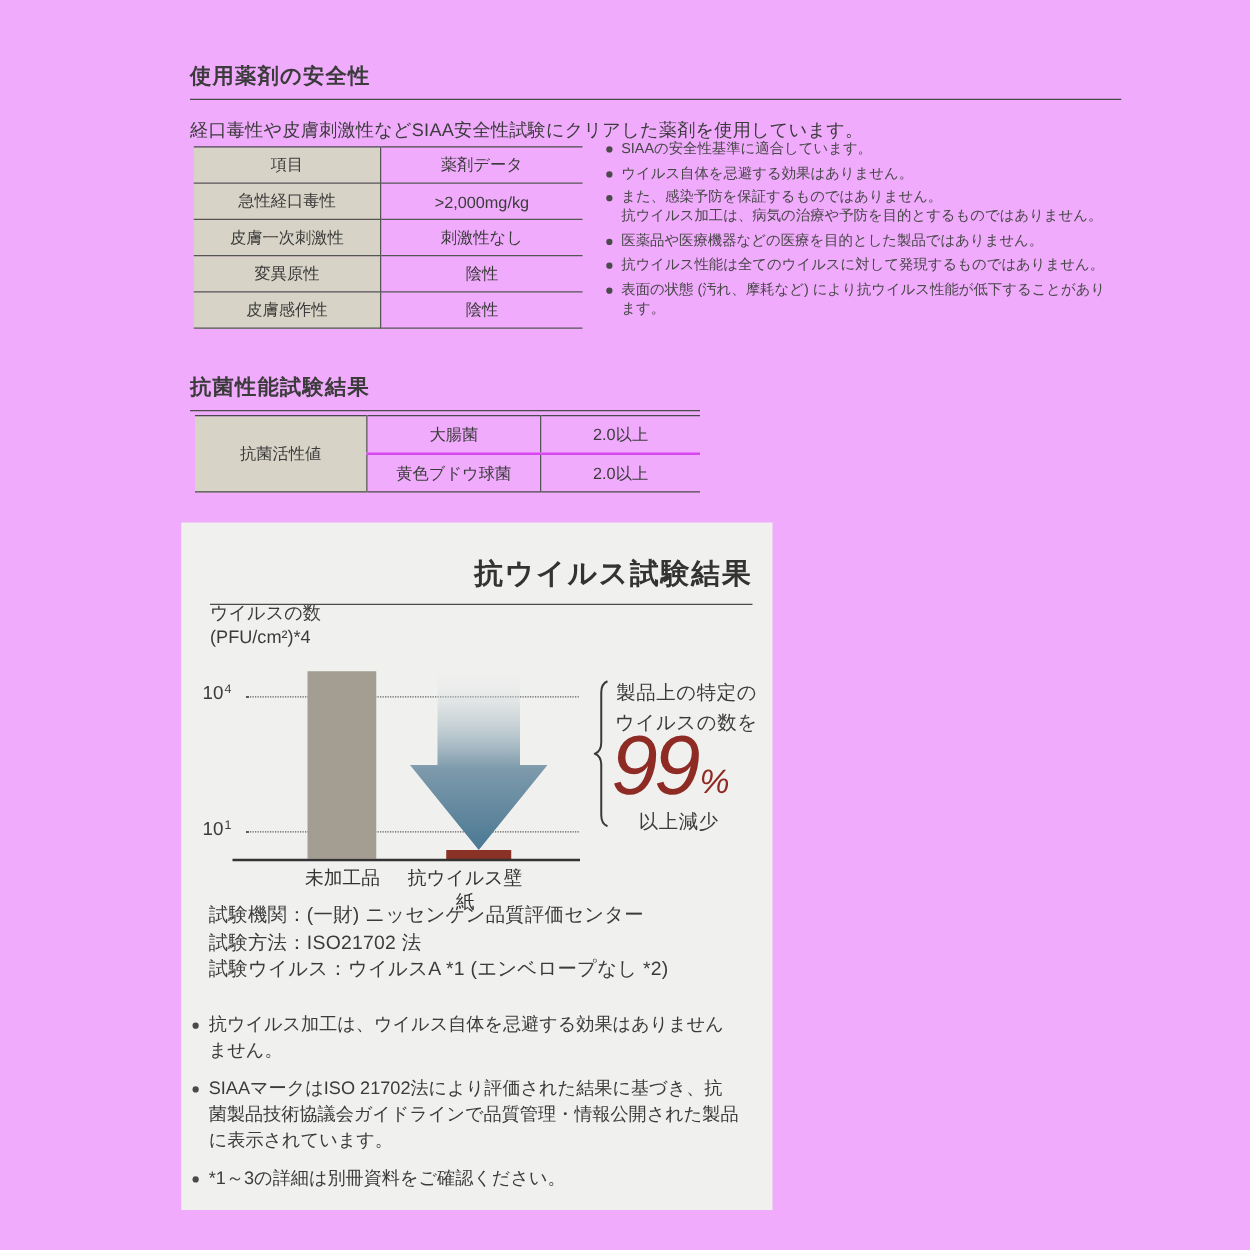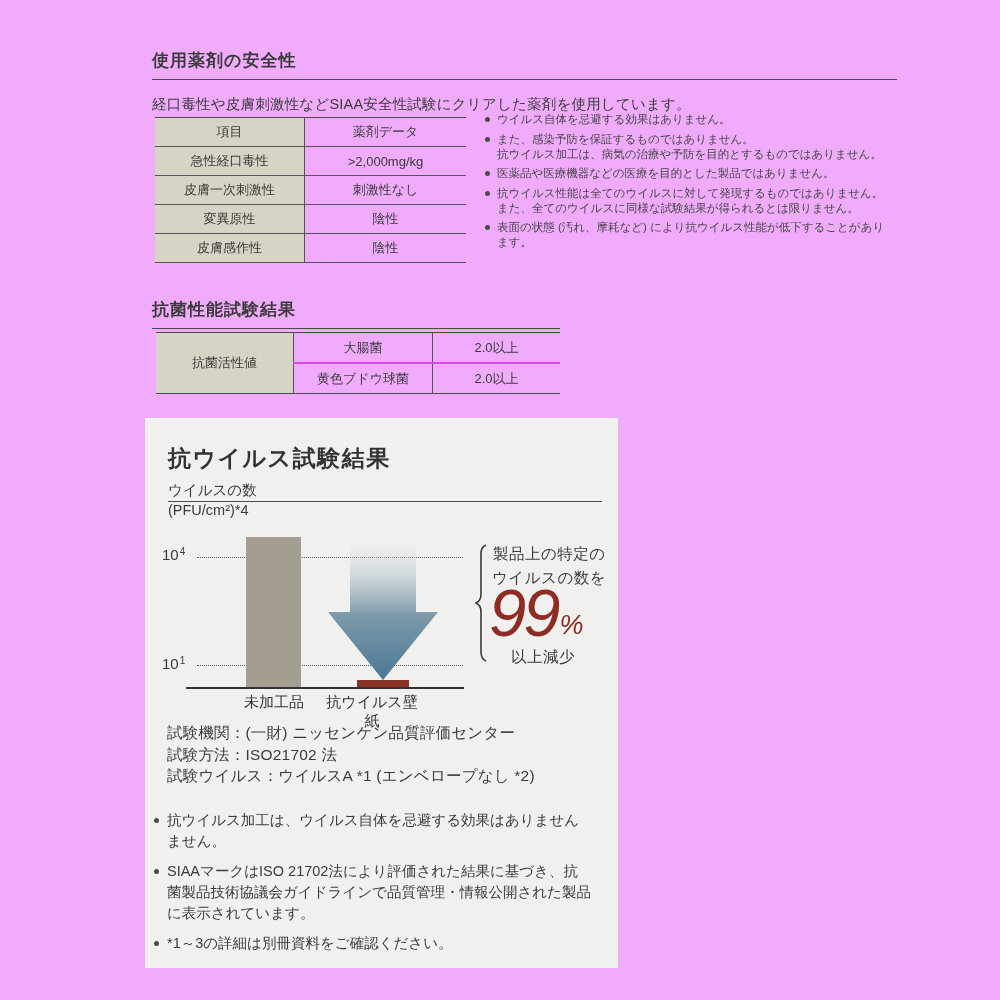--- a/index.html
+++ b/index.html
@@ -31,21 +31,21 @@
   #t2{position:absolute;left:156px;top:332px;width:404px;border-collapse:collapse;
       border-top:1.2px solid #4a4a4a;border-bottom:1.2px solid #4a4a4a;font-size:13px;}
   #t2 td{height:27px;text-align:center;vertical-align:middle;}
   #t2 td.lbl{background:#d7d3c6;width:135px;border-right:1px solid #555;}
   #t2 td.mid{width:136px;border-right:1px solid #555;}
   #t2 tr:first-child td.c2r{border-bottom:2px solid #d946ef;}
 
   
   #panel{position:absolute;left:145px;top:418px;width:473px;height:550px;background:#f0f0ee;}
   #title3{position:absolute;left:23px;top:10px;width:434px;font-size:23px;letter-spacing:1.5px;
-          padding-bottom:27px;border-bottom:1.5px solid #4a4a4a;color:#333;}
+          padding-bottom:9px;border-bottom:1.5px solid #4a4a4a;color:#333;text-align:right;}
   .ylab{position:absolute;left:23px;font-size:14.5px;}
   #ylab1{top:63px;} #ylab2{top:84px;}
 
   .tick{position:absolute;left:17px;font-size:15px;color:#3b3b3b;}
   .tick sup{font-size:10px;position:relative;top:1px;left:1px;}
   #tick-top{top:127px;} #tick-bottom{top:236px;}
   .gridline{position:absolute;left:52px;width:266px;height:0;border-top:1.5px dotted #5a5a5a;}
   #grid1{top:139px;} #grid2{top:247px;}
   #baseline{position:absolute;left:41px;top:269px;width:278px;height:2px;background:#333;}
 
@@ -99,34 +99,37 @@
     </tr>
     <tr>
       <td class="lbl">皮膚感作性</td>
       <td>陰性</td>
     </tr>
   </tbody>
     </table>
 
   <ul id="safety-notes">
     <li>
+      <div>SIAAの安全性基準に適合しています。</div>
+      <div></div>
+    </li>
+    <li>
       <div>ウイルス自体を忌避する効果はありません。</div>
       <div></div>
     </li>
     <li>
       <div>また、感染予防を保証するものではありません。</div>
       <div>抗ウイルス加工は、病気の治療や予防を目的とするものではありません。</div>
     </li>
     <li>
       <div>医薬品や医療機器などの医療を目的とした製品ではありません。</div>
       <div></div>
     </li>
     <li>
       <div>抗ウイルス性能は全てのウイルスに対して発現するものではありません。</div>
-      <div>また、全てのウイルスに同様な試験結果が得られるとは限りません。</div>
     </li>
     <li>
       <div>表面の状態 (汚れ、摩耗など) により抗ウイルス性能が低下することがあります。</div>
       <div></div>
     </li>
   </ul>
 
   <h2 class="s-title" id="title2">抗菌性能試験結果</h2>
 
   <table id="t2">

